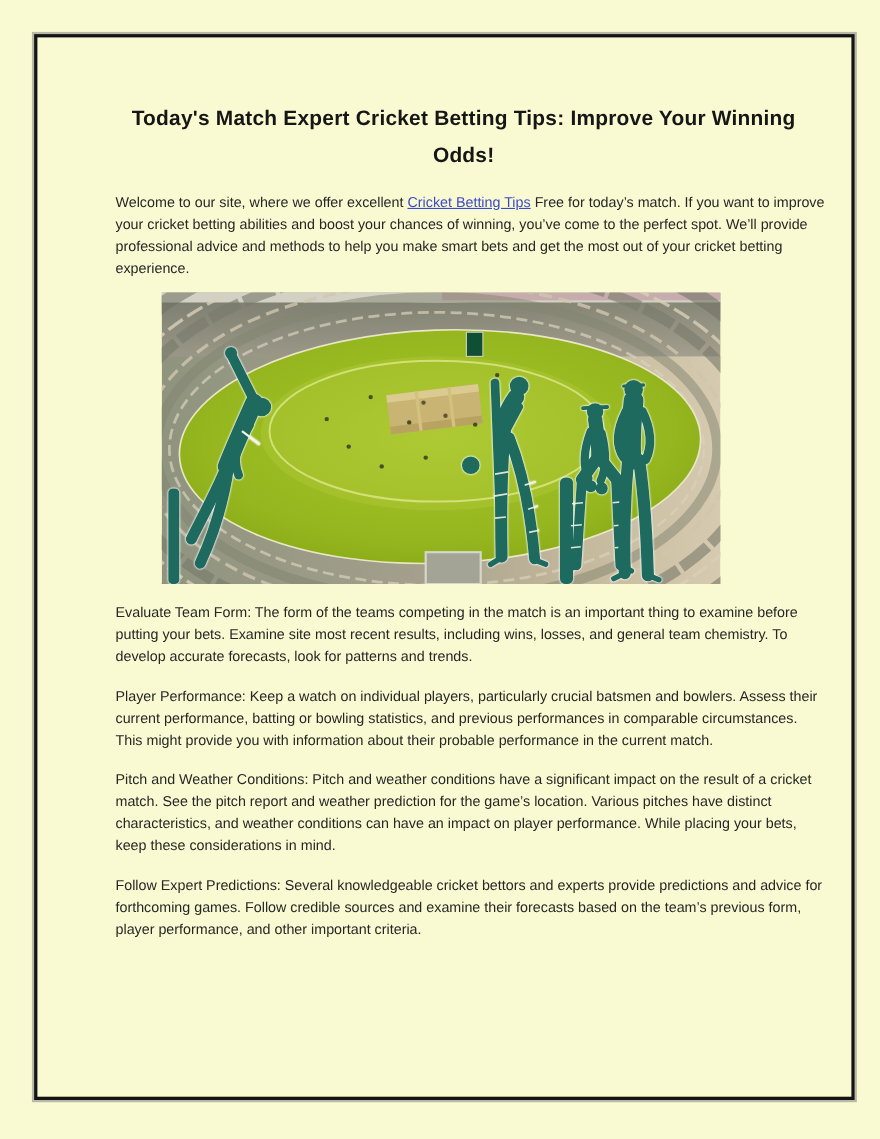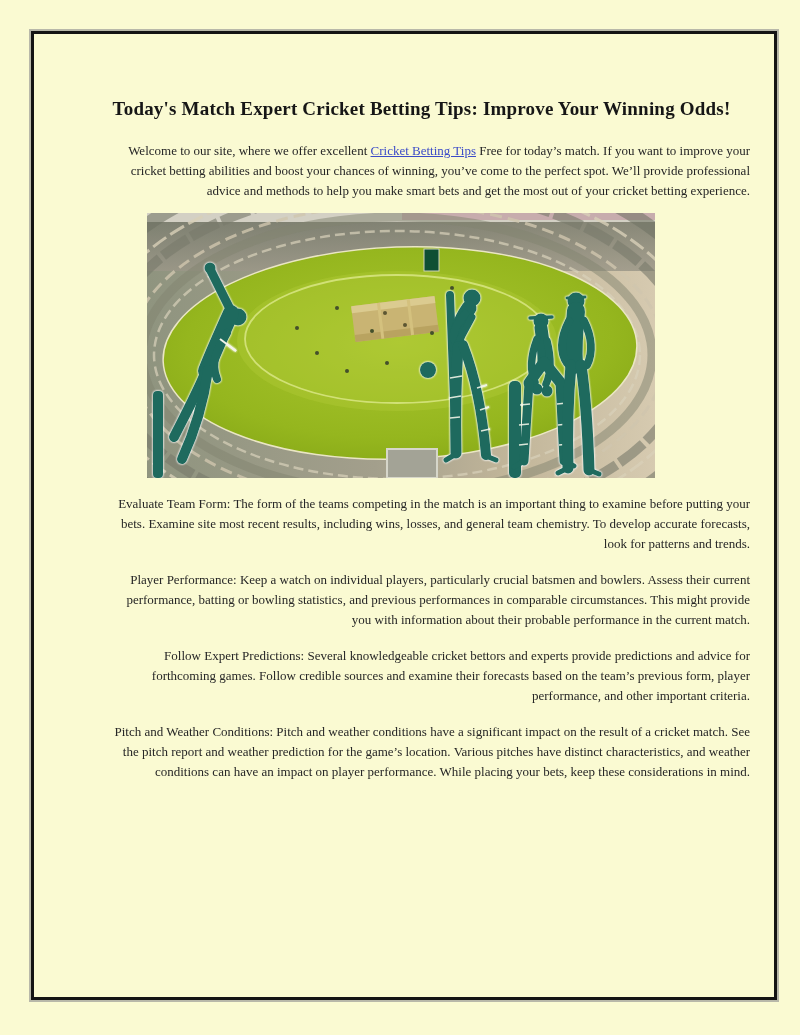--- a/index.html
+++ b/index.html
@@ -11,37 +11,36 @@
     position: relative;
     overflow: hidden;
   }
   .frame {
     position: absolute;
     left: 31px; top: 31px;
     width: 746px; height: 969px;
     border: 3px solid #141414;
     box-shadow: 0 0 0 2px #b8b8a9;
     padding: 58px 24px 0 59px;
-    font-family: Liberation Serif, serif;
   }
   .doc-title {
     margin: 0;
     font-size: 19px;
     line-height: 33px;
     font-weight: 700;
     color: #161616;
     text-align: center;
     letter-spacing: 0.2px;
   }
   .para {
     margin: 16px 0 0 12px;
     font-size: 13px;
     line-height: 20px;
     color: #262626;
-    text-align: right;
+    text-align: left;
   }
   .tips-link {
     color: #3B4BC8;
     text-decoration: underline;
   }
   .stadium {
     display: block;
     margin: 12px 0 0 54px;
     width: 508px; height: 265px;
   }
@@ -176,16 +175,16 @@
         <path class="s" stroke-width="11" d="M424,152 C421,184 420,222 421,255"></path>
         <path class="s" stroke-width="11" d="M434,152 C439,186 441,224 442,257"></path>
         <path class="s" stroke-width="5" d="M421,255 L411,260"></path>
         <path class="s" stroke-width="5" d="M442,257 L452,261"></path>
       </g>
     </g>
   </svg>
 
   <p class="para">Evaluate Team Form: The form of the teams competing in the match is an important thing to examine before putting your bets. Examine site most recent results, including wins, losses, and general team chemistry. To develop accurate forecasts, look for patterns and trends.</p>
   <p class="para">Player Performance: Keep a watch on individual players, particularly crucial batsmen and bowlers. Assess their current performance, batting or bowling statistics, and previous performances in comparable circumstances. This might provide you with information about their probable performance in the current match.</p>
+  <p class="para">Pitch and Weather Conditions: Pitch and weather conditions have a significant impact on the result of a cricket match. See the pitch report and weather prediction for the game’s location. Various pitches have distinct characteristics, and weather conditions can have an impact on player performance. While placing your bets, keep these considerations in mind.</p>
   <p class="para">Follow Expert Predictions: Several knowledgeable cricket bettors and experts provide predictions and advice for forthcoming games. Follow credible sources and examine their forecasts based on the team’s previous form, player performance, and other important criteria.</p>
-  <p class="para">Pitch and Weather Conditions: Pitch and weather conditions have a significant impact on the result of a cricket match. See the pitch report and weather prediction for the game’s location. Various pitches have distinct characteristics, and weather conditions can have an impact on player performance. While placing your bets, keep these considerations in mind.</p>
 
 </div>
 
 </body></html>

